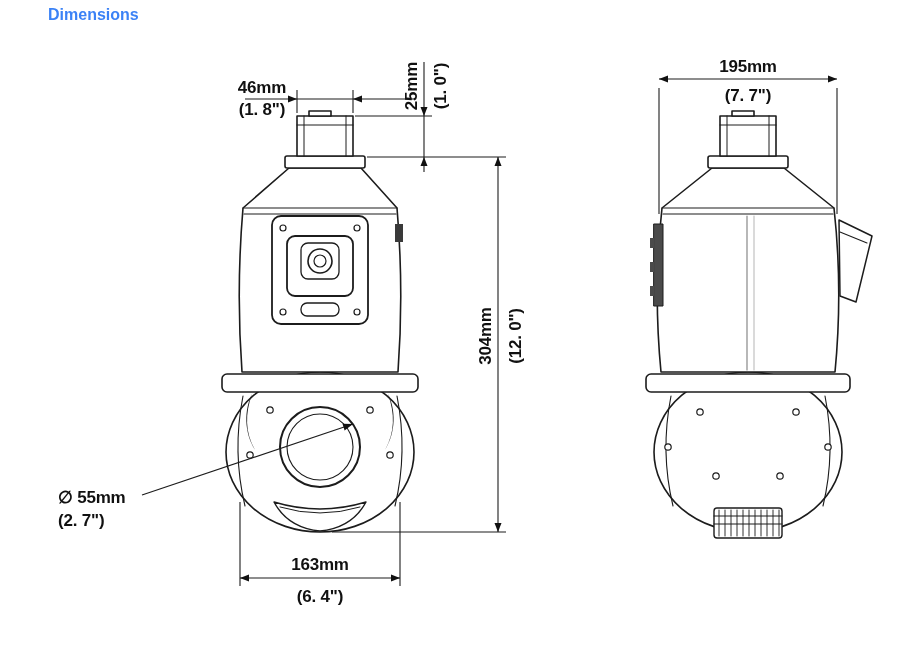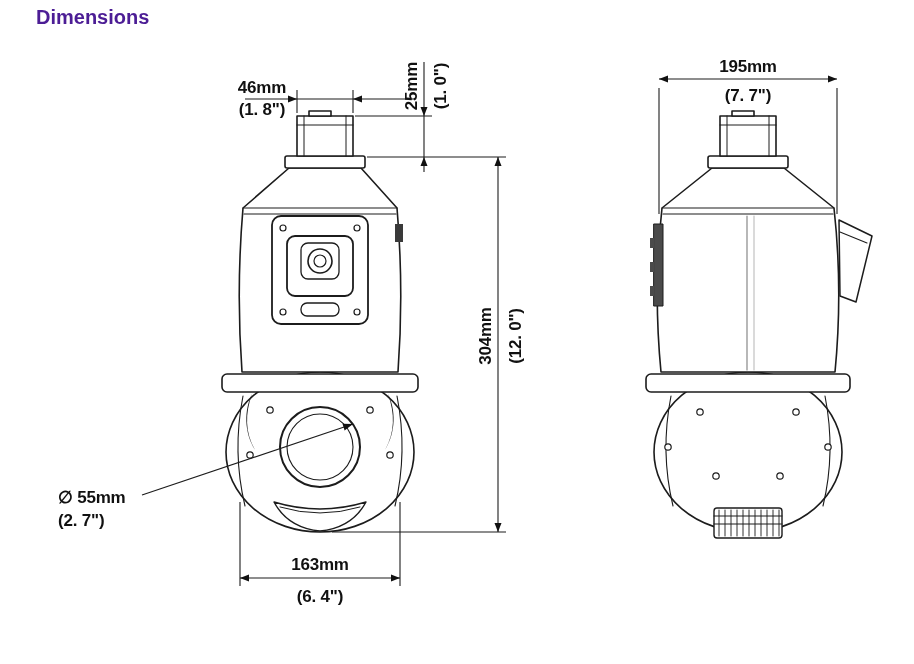--- a/index.html
+++ b/index.html
@@ -6,25 +6,25 @@
   .page {
     position: relative;
     width: 914px;
     height: 664px;
     background: #ffffff;
     overflow: hidden;
     font-family: "Liberation Sans", sans-serif;
   }
   .title {
     position: absolute;
-    left: 36px;
+    left: 48px;
     top: 6px;
-    font-size: 20px;
+    font-size: 16px;
     font-weight: 600;
-    color: #4c1d95;
+    color: #3b82f6;
   }
   svg.drawing { position: absolute; left: 0; top: 0; }
   .dim {
     font-family: "Liberation Sans", sans-serif;
     font-weight: bold;
     font-size: 17px;
     fill: #111111;
     letter-spacing: -0.2px;
   }
 </style>

